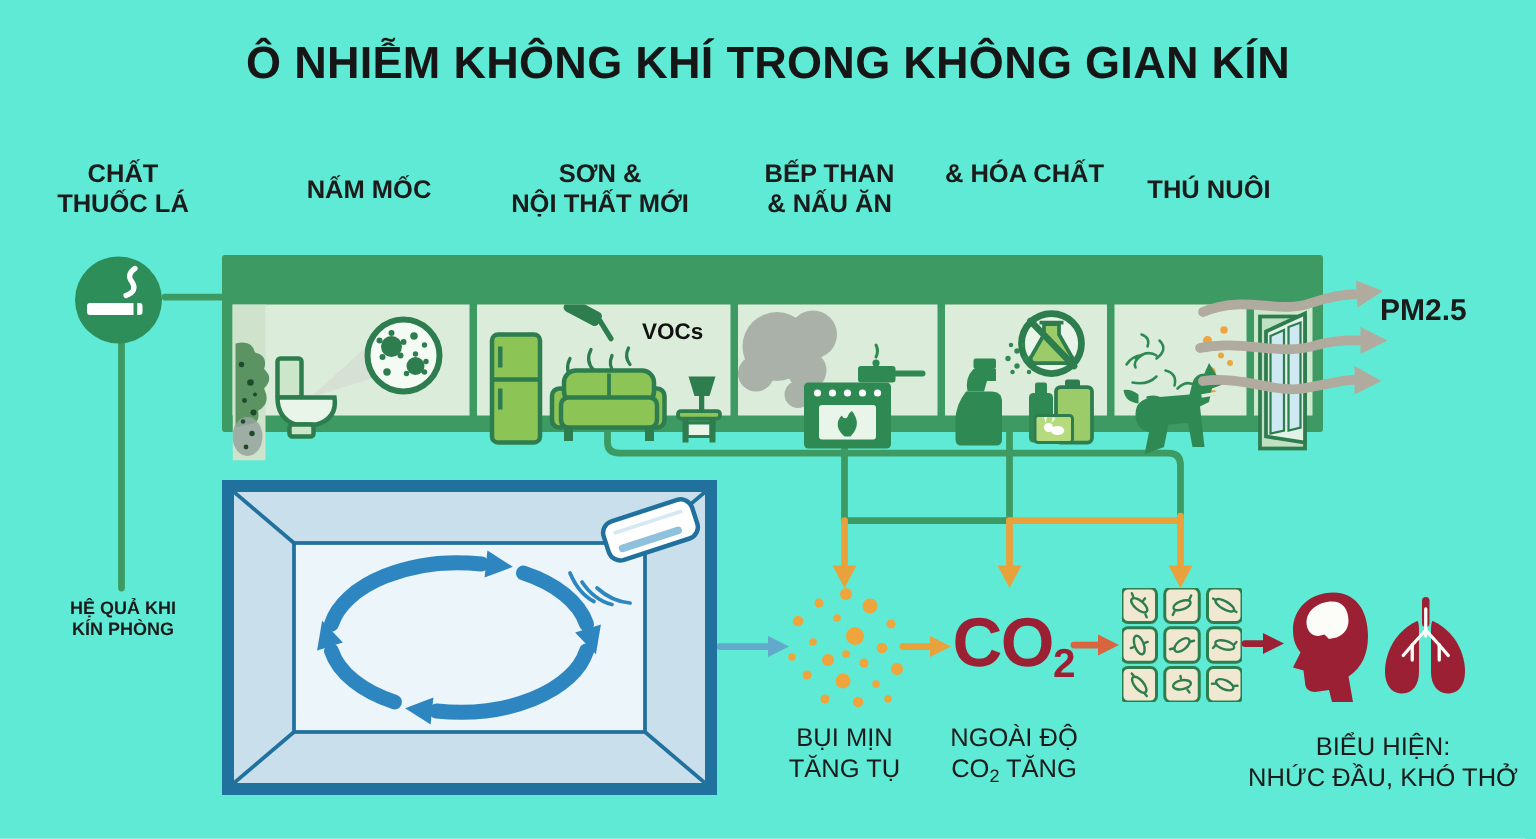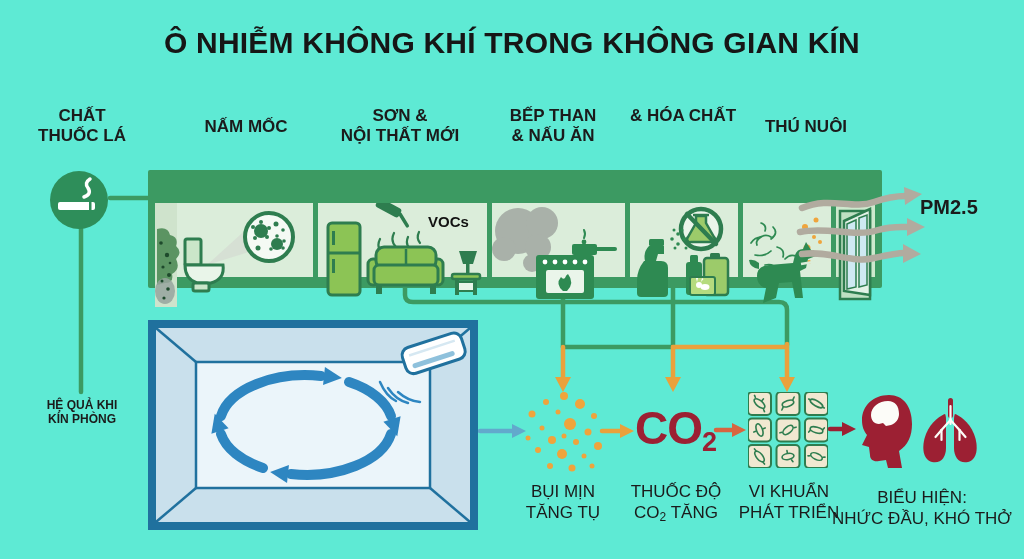--- a/index.html
+++ b/index.html
@@ -420,25 +420,21 @@
       <path d="M42.5,32 l6,7"></path>
         <path d="M42.5,32 l0,10"></path>
     </g>
   </svg>
 
   <div class="abs flow-label" style="left:563px;top:482px">
     <div>BỤI MỊN</div>
     <div>TĂNG TỤ</div>
   </div>
   <div class="abs flow-label" style="left:676px;top:482px">
-    <div>THUỐC ĐỘ</div>
+    <div>NGOÀI ĐỘ</div>
     <div><span>CO</span><span class="sub2">2</span><span> TĂNG</span></div>
-  </div>
-  <div class="abs flow-label" style="left:789px;top:482px">
-    <div>VI KHUẨN</div>
-    <div>PHÁT TRIỂN</div>
   </div>
   <div class="abs flow-label" style="left:922px;top:488px">
     <div>BIỂU HIỆN:</div>
     <div>NHỨC ĐẦU, KHÓ THỞ</div>
   </div>
 
 </div>
 
 </body></html>

